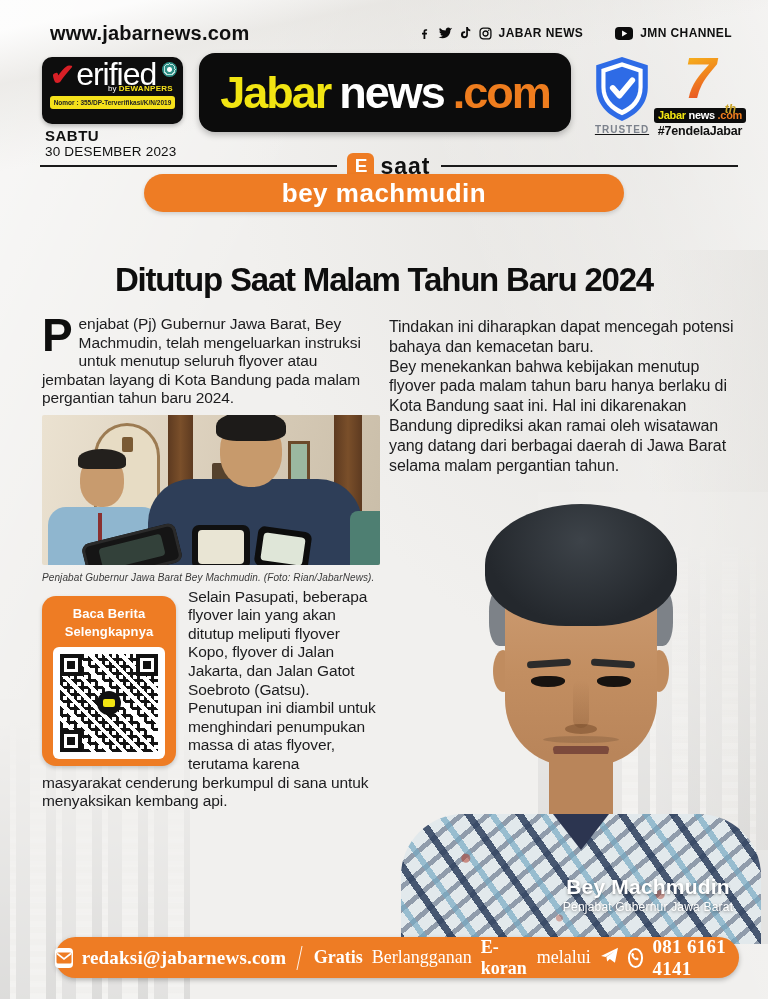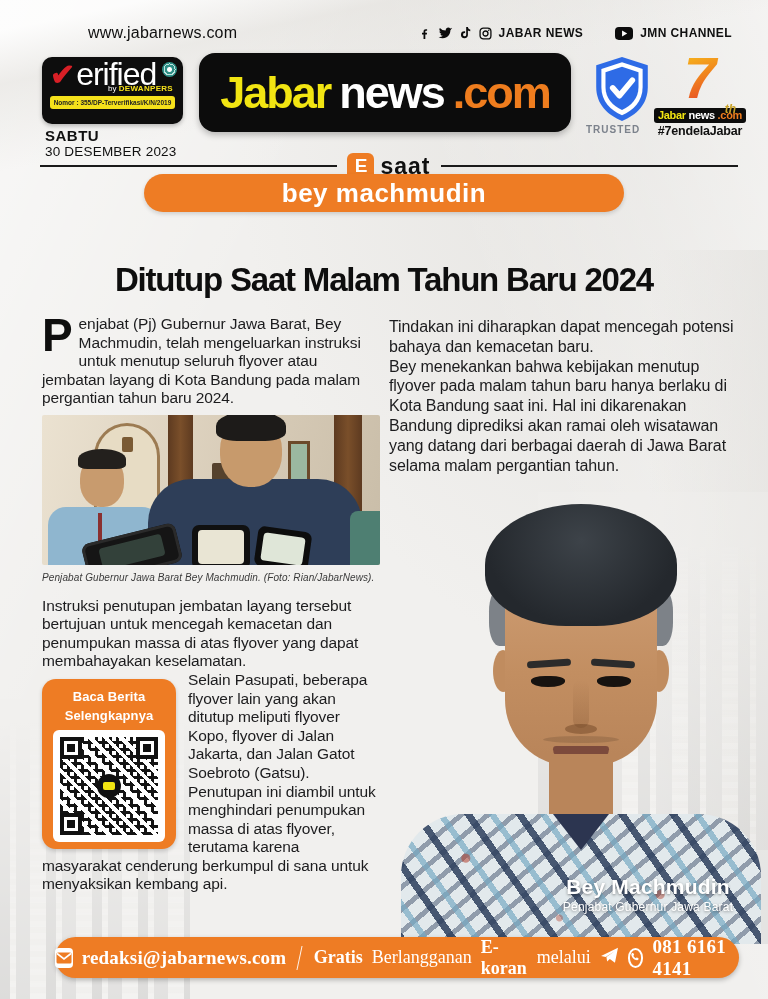--- a/index.html
+++ b/index.html
@@ -17,21 +17,21 @@
     background:linear-gradient(168deg, rgba(255,255,255,.7) 8%, rgba(228,226,222,.55) 22%, rgba(255,255,255,0) 45%); }
   .sheen2{ right:0; top:250px; width:120px; height:600px;
     background:linear-gradient(90deg, rgba(255,255,255,0), rgba(222,220,216,.5)); }
   .city-left{ position:absolute; left:0; bottom:0; width:190px; height:300px; opacity:.35;
     background:
       linear-gradient(to top, rgba(241,240,238,0) 0%, #f1f0ee 92%),
       repeating-linear-gradient(90deg, #b9b9b9 0 10px, transparent 10px 16px, #c9c9c9 16px 30px, transparent 30px 46px),
       repeating-linear-gradient(0deg, rgba(255,255,255,.5) 0 6px, transparent 6px 12px);}
   
   .topbar{ position:absolute; left:50px; right:36px; top:22px; height:22px; display:flex; align-items:center; justify-content:space-between;}
-  .site-url{ font-size:16px; font-weight:normal; letter-spacing:.2px; color:#101010;margin-left:38px;}
+  .site-url{ font-size:20px; font-weight:bold; letter-spacing:.2px; color:#101010;}
   .social{ display:flex; align-items:center; gap:7px; }
   .social svg{ display:block; }
   .social-label{ font-size:12px; font-weight:bold; letter-spacing:.4px; color:#101010; }
   .social-gap{ width:18px; }
   
   .verified{ position:absolute; left:42px; top:57px; width:141px; height:67px; background:#0d0d0d; border-radius:10px; padding:5px 8px 4px 8px; box-shadow:0 2px 4px rgba(0,0,0,.25);}
   .verified-row{ display:flex; align-items:flex-end; }
   .v-check{ color:#d81f26; font-size:30px; line-height:22px; font-weight:bold; margin-right:1px;}
   .v-word{ color:#fff; font-size:32px; font-weight:normal; letter-spacing:-1px; line-height:24px;}
   .v-by{ text-align:right; font-size:8px; color:#fff; margin-top:-2px; margin-right:2px;}
@@ -40,21 +40,21 @@
   .v-emblem{ position:absolute; right:6px; top:5px; width:15px; height:15px; border-radius:50%;
      background:radial-gradient(circle at 50% 50%, #ffffff 0 2px, #2e8f86 3px 5px, #bfe3de 5px 6px, #2e8f86 6px); }
   .dateblock{ position:absolute; left:45px; top:128px; line-height:1.1; }
   .date-day{ font-size:15px; font-weight:bold; letter-spacing:.5px; color:#101010;}
   .date-full{ font-size:13.5px; color:#101010; letter-spacing:.2px; }
   .brand-logo{ position:absolute; left:199px; top:53px; width:372px; height:79px; background:#0c0c0c; border-radius:16px; display:flex; align-items:center; justify-content:center; gap:9px; box-shadow:0 3px 6px rgba(0,0,0,.25);}
   .brand-logo span{ font-size:45px; font-weight:bold; letter-spacing:-2px; line-height:1;}
   .bl-jabar{ color:#f2e512; }
   .bl-news{ color:#ffffff; }
   .bl-com{ color:#ef7d1e; }
-  .trusted{ position:absolute; left:586px; top:56px; width:72px; }
+  .trusted{ position:absolute; left:586px; top:56px; width:72px; text-align:center;text-decoration:underline;}
   .trusted svg{ display:block; margin:0 auto; }
   .trusted-label{ margin-top:2px; font-size:10px; font-weight:bold; letter-spacing:1px; color:#7c828c;}
   .seven{ position:absolute; left:650px; top:50px; width:100px; text-align:center;}
   .seven-big{ position:relative; font-size:58px; line-height:56px; font-weight:bold; font-style:italic;
      background:linear-gradient(160deg,#f8c61d 10%, #f1891c 45%, #e3342b 90%);
      -webkit-background-clip:text; background-clip:text; color:transparent; }
   .seven-sup{ position:absolute; right:14px; top:52px; font-size:12px; font-style:italic; font-weight:bold; color:#c9a227;}
   .seven-chip{ margin:2px auto 0; width:92px; background:#0c0c0c; border-radius:3px; padding:1px 0 2px; font-size:11px; font-weight:bold; letter-spacing:-.3px;}
   .seven-chip .c1{ color:#f2e512;} .seven-chip .c2{ color:#fff;} .seven-chip .c3{ color:#ef7d1e;}
   .seven-tag{ margin-top:1px; font-size:12.5px; font-weight:bold; color:#101010; letter-spacing:-.2px;}
@@ -282,21 +282,20 @@
       <div class="np np-man1-hair"></div>
       <div class="np np-ph1"></div>
       <div class="np np-ph1s"></div>
       <div class="np np-ph2"></div>
       <div class="np np-ph2s"></div>
       <div class="np np-ph3"></div>
       <div class="np np-ph3s"></div>
       <div class="np np-arm"></div>
     </div>
     <div class="caption">Penjabat Gubernur Jawa Barat Bey Machmudin. (Foto: Rian/JabarNews).</div>
-    <p class="p-gap">Instruksi penutupan jembatan layang tersebut bertujuan untuk mencegah kemacetan dan penumpukan massa di atas flyover yang dapat membahayakan keselamatan.</p>
     <p>
       <span class="qr-box">
         <span class="qr-label"><span>Baca Berita</span><br><span>Selengkapnya</span></span>
         <span class="qr-code" style="display:block;">
           <span class="qr-pattern" style="display:block;">
             <span class="qr-f qr-f1" style="display:block;">
                 <i></i>
               </span>
             <span class="qr-f qr-f2" style="display:block;">
                 <i></i>

